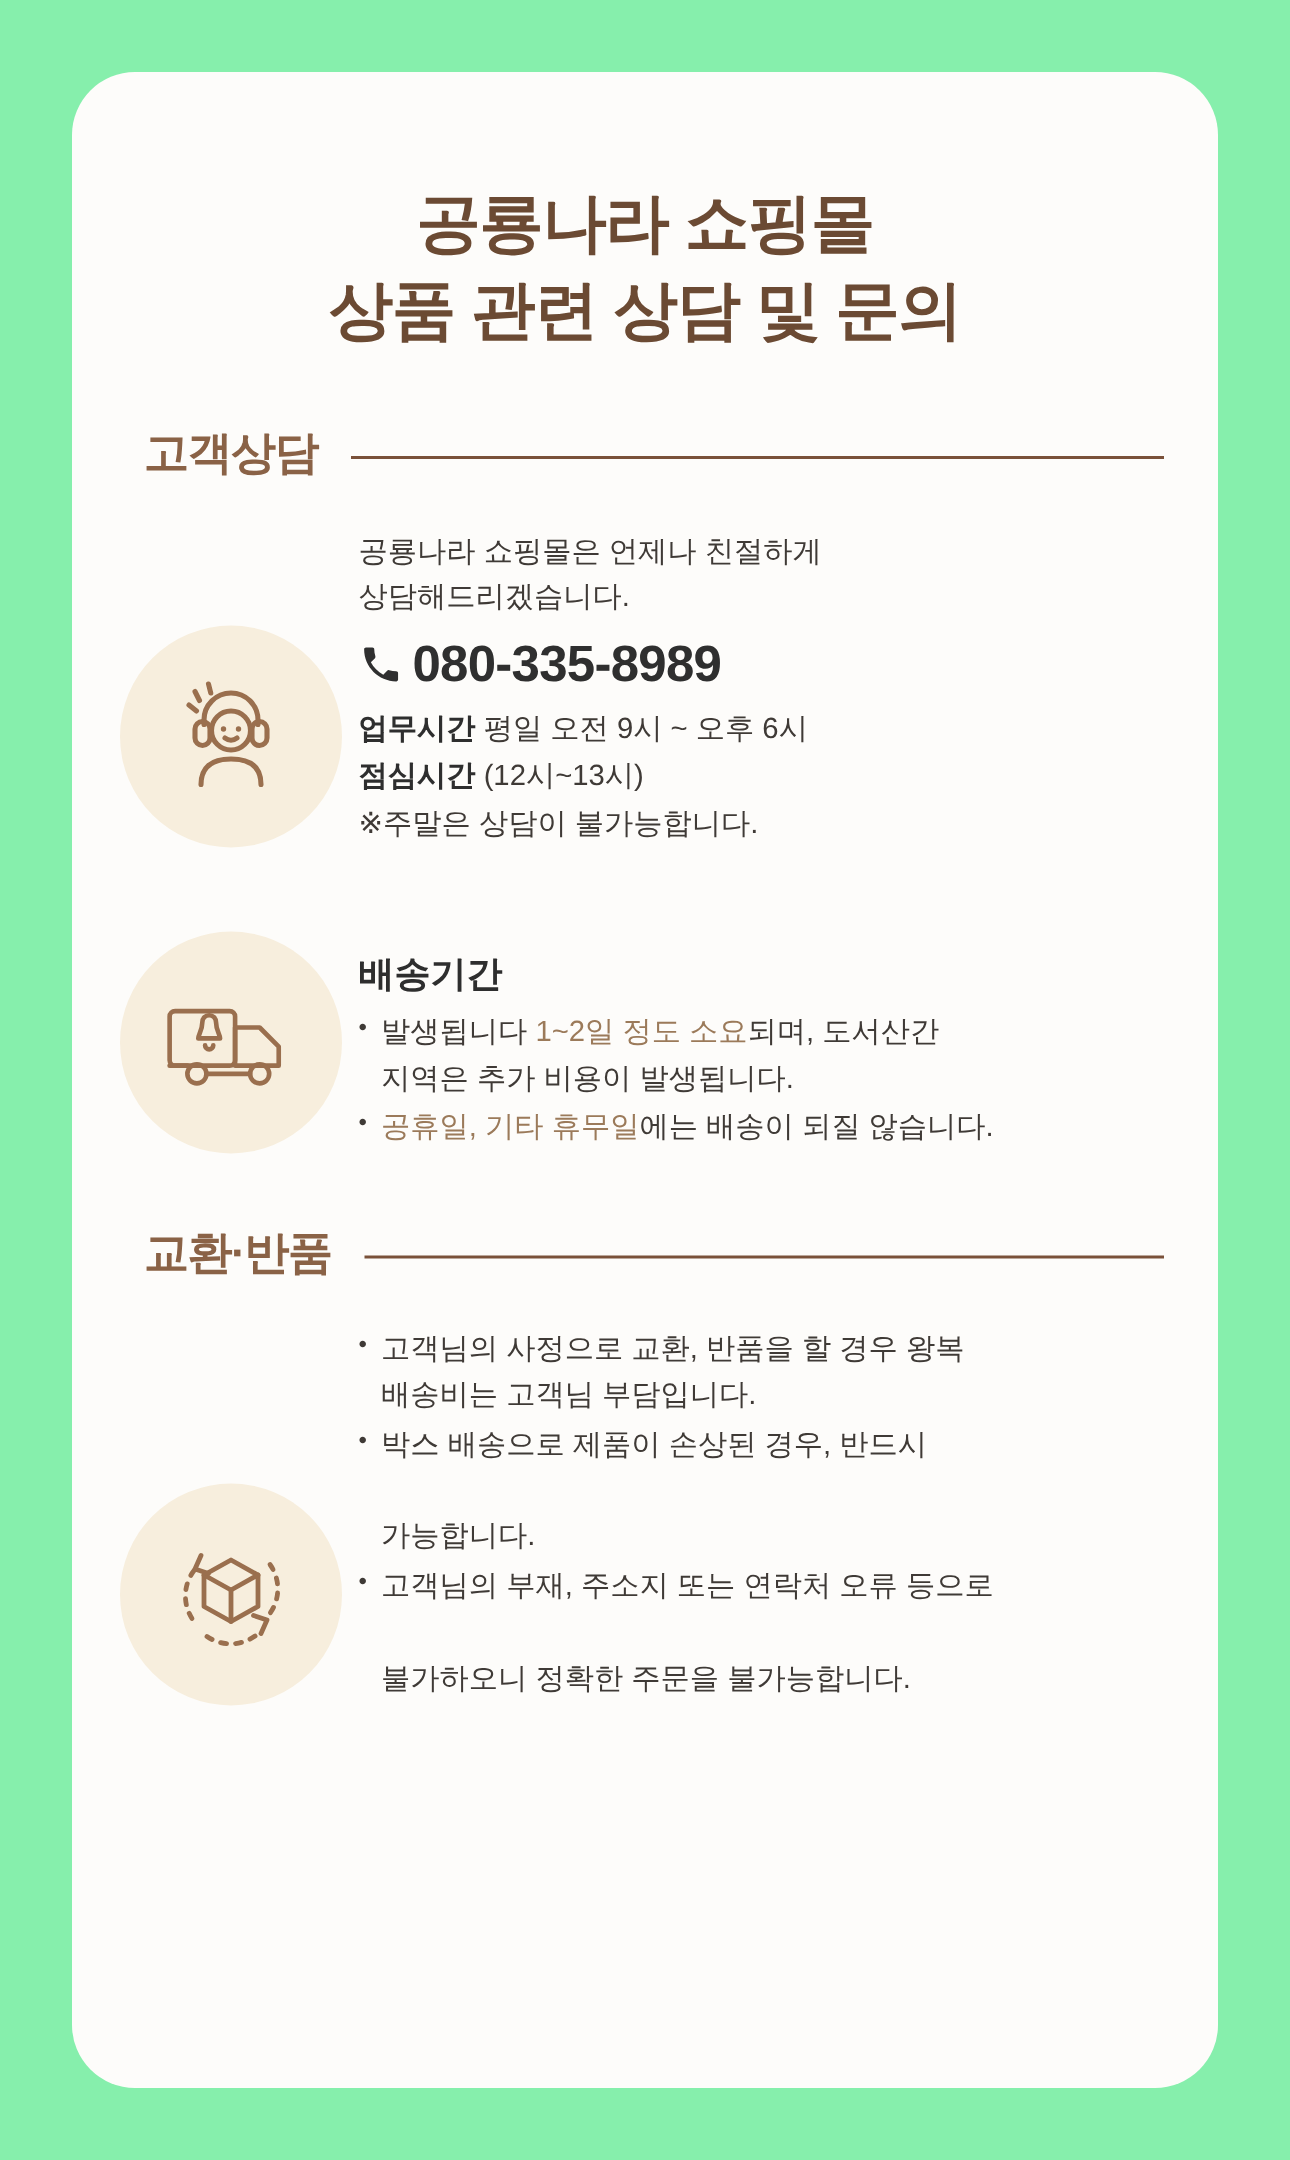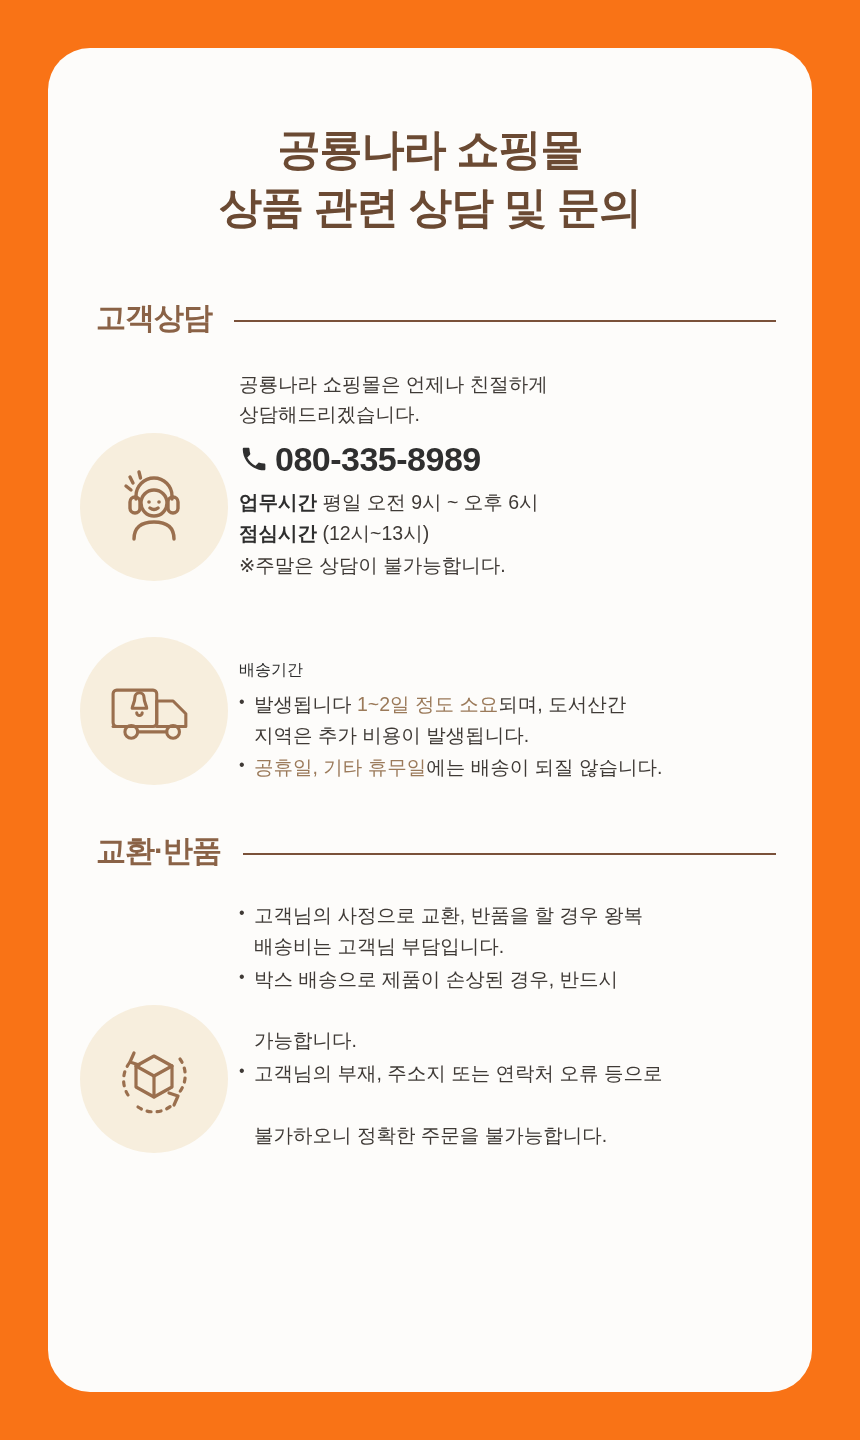--- a/index.html
+++ b/index.html
@@ -10,21 +10,21 @@
   body {
     width: 860px;
     height: 1440px;
     font-family: "Liberation Sans", "DejaVu Sans", sans-serif;
     overflow: hidden;
   }
   .page {
     position: relative;
     width: 860px;
     height: 1440px;
-    background: #f97316;
+    background: #86efac;
   }
   .card {
     position: absolute;
     left: 48px;
     top: 48px;
     width: 764px;
     height: 1344px;
     background: #fdfcfa;
     border-radius: 42px;
     box-sizing: border-box;
@@ -123,22 +123,22 @@
     font-size: 19.5px;
     line-height: 1.62;
     color: #3f3a36;
   }
   .cs-line b {
     color: #2e2e2e;
   }
 
   
   .sub-head {
-    font-size: 16px;
-    font-weight: normal;
+    font-size: 24px;
+    font-weight: bold;
     color: #2e2e2e;
     margin-bottom: 8px;
   }
   ul.bullets {
     margin: 0;
     padding: 0;
     list-style: none;
   }
   ul.bullets li {
     font-size: 19.5px;
@@ -167,21 +167,21 @@
 <body>
 
 <div class="page">
   <div class="card">
 
     <div class="title-block">
       <div class="title-line1">공룡나라 쇼핑몰</div>
       <div class="title-line2">상품 관련 상담 및 문의</div>
     </div>
 
-    <div class="section" style="margin-top:62px;">
+    <div class="section" style="margin-top:46px;">
       <div class="sec-head">
         <div class="sec-title">고객상담</div>
         <div class="sec-rule"></div>
       </div>
 
       <div class="sec-body" style="margin-top:18px;">
         <div class="icon-wrap">
           <div class="circle">
             <span>
               <svg width="96" height="96" viewBox="0 0 96 96" fill="none" stroke="#9a6f4e" stroke-width="3.4" stroke-linecap="round" stroke-linejoin="round">

